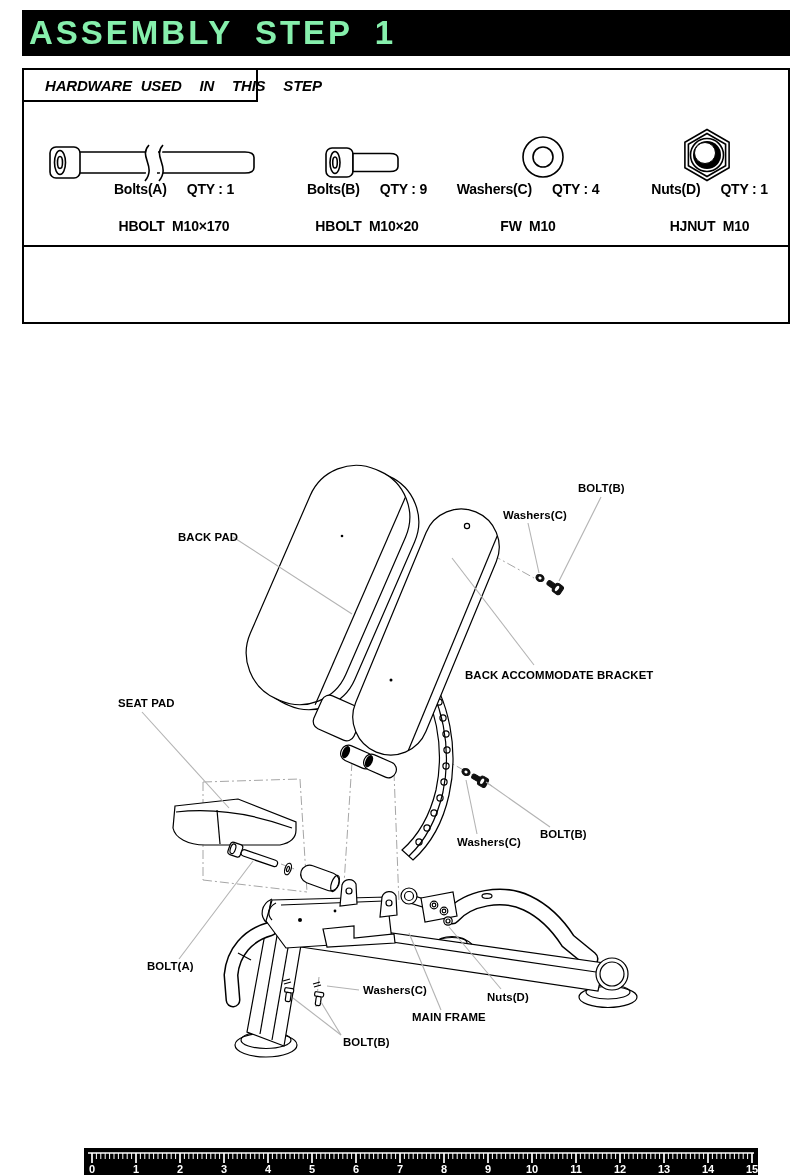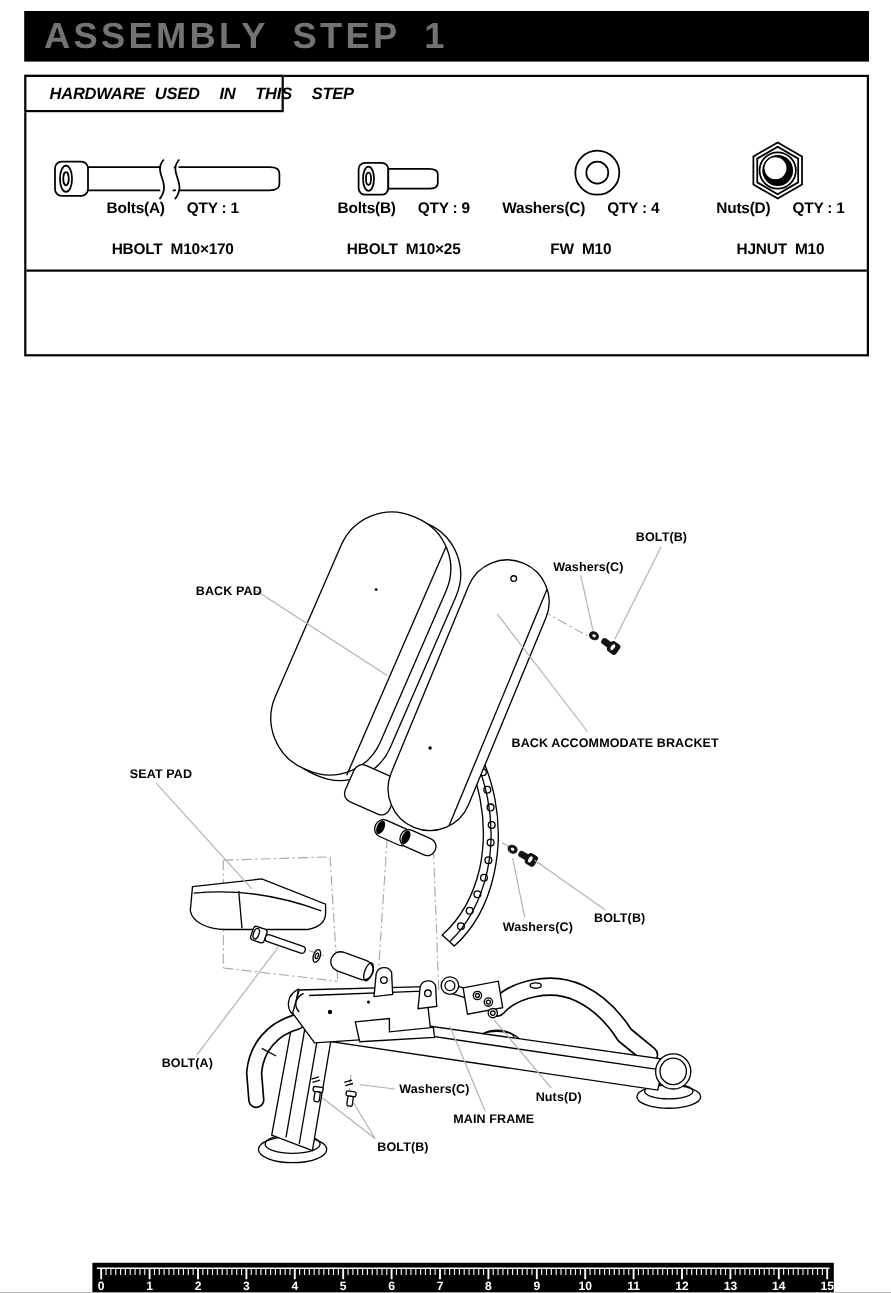--- a/index.html
+++ b/index.html
@@ -9,22 +9,22 @@
   #page{
     position:relative; width:810px; height:1175px; background:var(--paper);
     font-family:"Liberation Sans", sans-serif; overflow:hidden; margin:0 auto;
   }
   
   #header-bar{
     position:absolute; left:22px; top:10px; width:768px; height:46px;
     background:var(--ink); display:flex; align-items:center;
   }
   #header-bar .title{
-    color:#737373; font-size:33px; font-weight:bold; letter-spacing:3px;
-    word-spacing:10px; padding-left:18px; white-space:pre;
+    color:#86efac; font-size:33px; font-weight:bold; letter-spacing:3px;
+    word-spacing:10px; padding-left:7px; white-space:pre;
   }
   
   #hw-box{
     position:absolute; left:22px; top:68px; width:764px; height:252px;
     border:2px solid var(--ink);
   }
   #hw-title{
     position:absolute; left:-2px; top:-2px; width:232px; height:30px;
     border:2px solid var(--ink); background:var(--paper);
     display:flex; align-items:center;
@@ -104,33 +104,33 @@
     </svg>
 
     <svg class="hw-icon" style="left:656px; top:58px;" width="54" height="54" viewBox="0 0 54 54">
       <polygon class="ic" points="27,1.5 49.1,14.2 49.1,39.8 27,52.5 4.9,39.8 4.9,14.2"></polygon>
       <polygon class="ic" points="27,5.5 45.6,16.2 45.6,37.8 27,48.5 8.4,37.8 8.4,16.2" fill="none"></polygon>
       <circle class="ic" cx="27" cy="27" r="16.5"></circle>
       <circle class="icf" cx="27" cy="27" r="14"></circle>
       <circle cx="25" cy="25" r="10.5" fill="#fff" stroke="#000" stroke-width="1"></circle>
     </svg>
 
-    <div class="hw-label" style="left:48px; top:112px; width:170px;">
+    <div class="hw-label" style="left:65px; top:112px; width:170px;">
       <div class="hw-line1">
         <span>Bolts(A)</span>
         <span>QTY : 1</span>
       </div>
       <div class="hw-line2">HBOLT  M10×170</div>
     </div>
     <div class="hw-label" style="left:273px; top:112px; width:140px;">
       <div class="hw-line1">
         <span>Bolts(B)</span>
         <span>QTY : 9</span>
       </div>
-      <div class="hw-line2">HBOLT  M10×25</div>
+      <div class="hw-line2">HBOLT  M10×20</div>
     </div>
     <div class="hw-label" style="left:429px; top:112px; width:150px;">
       <div class="hw-line1">
         <span>Washers(C)</span>
         <span>QTY : 4</span>
       </div>
       <div class="hw-line2">FW  M10</div>
     </div>
     <div class="hw-label" style="left:608px; top:112px; width:155px;">
       <div class="hw-line1">

